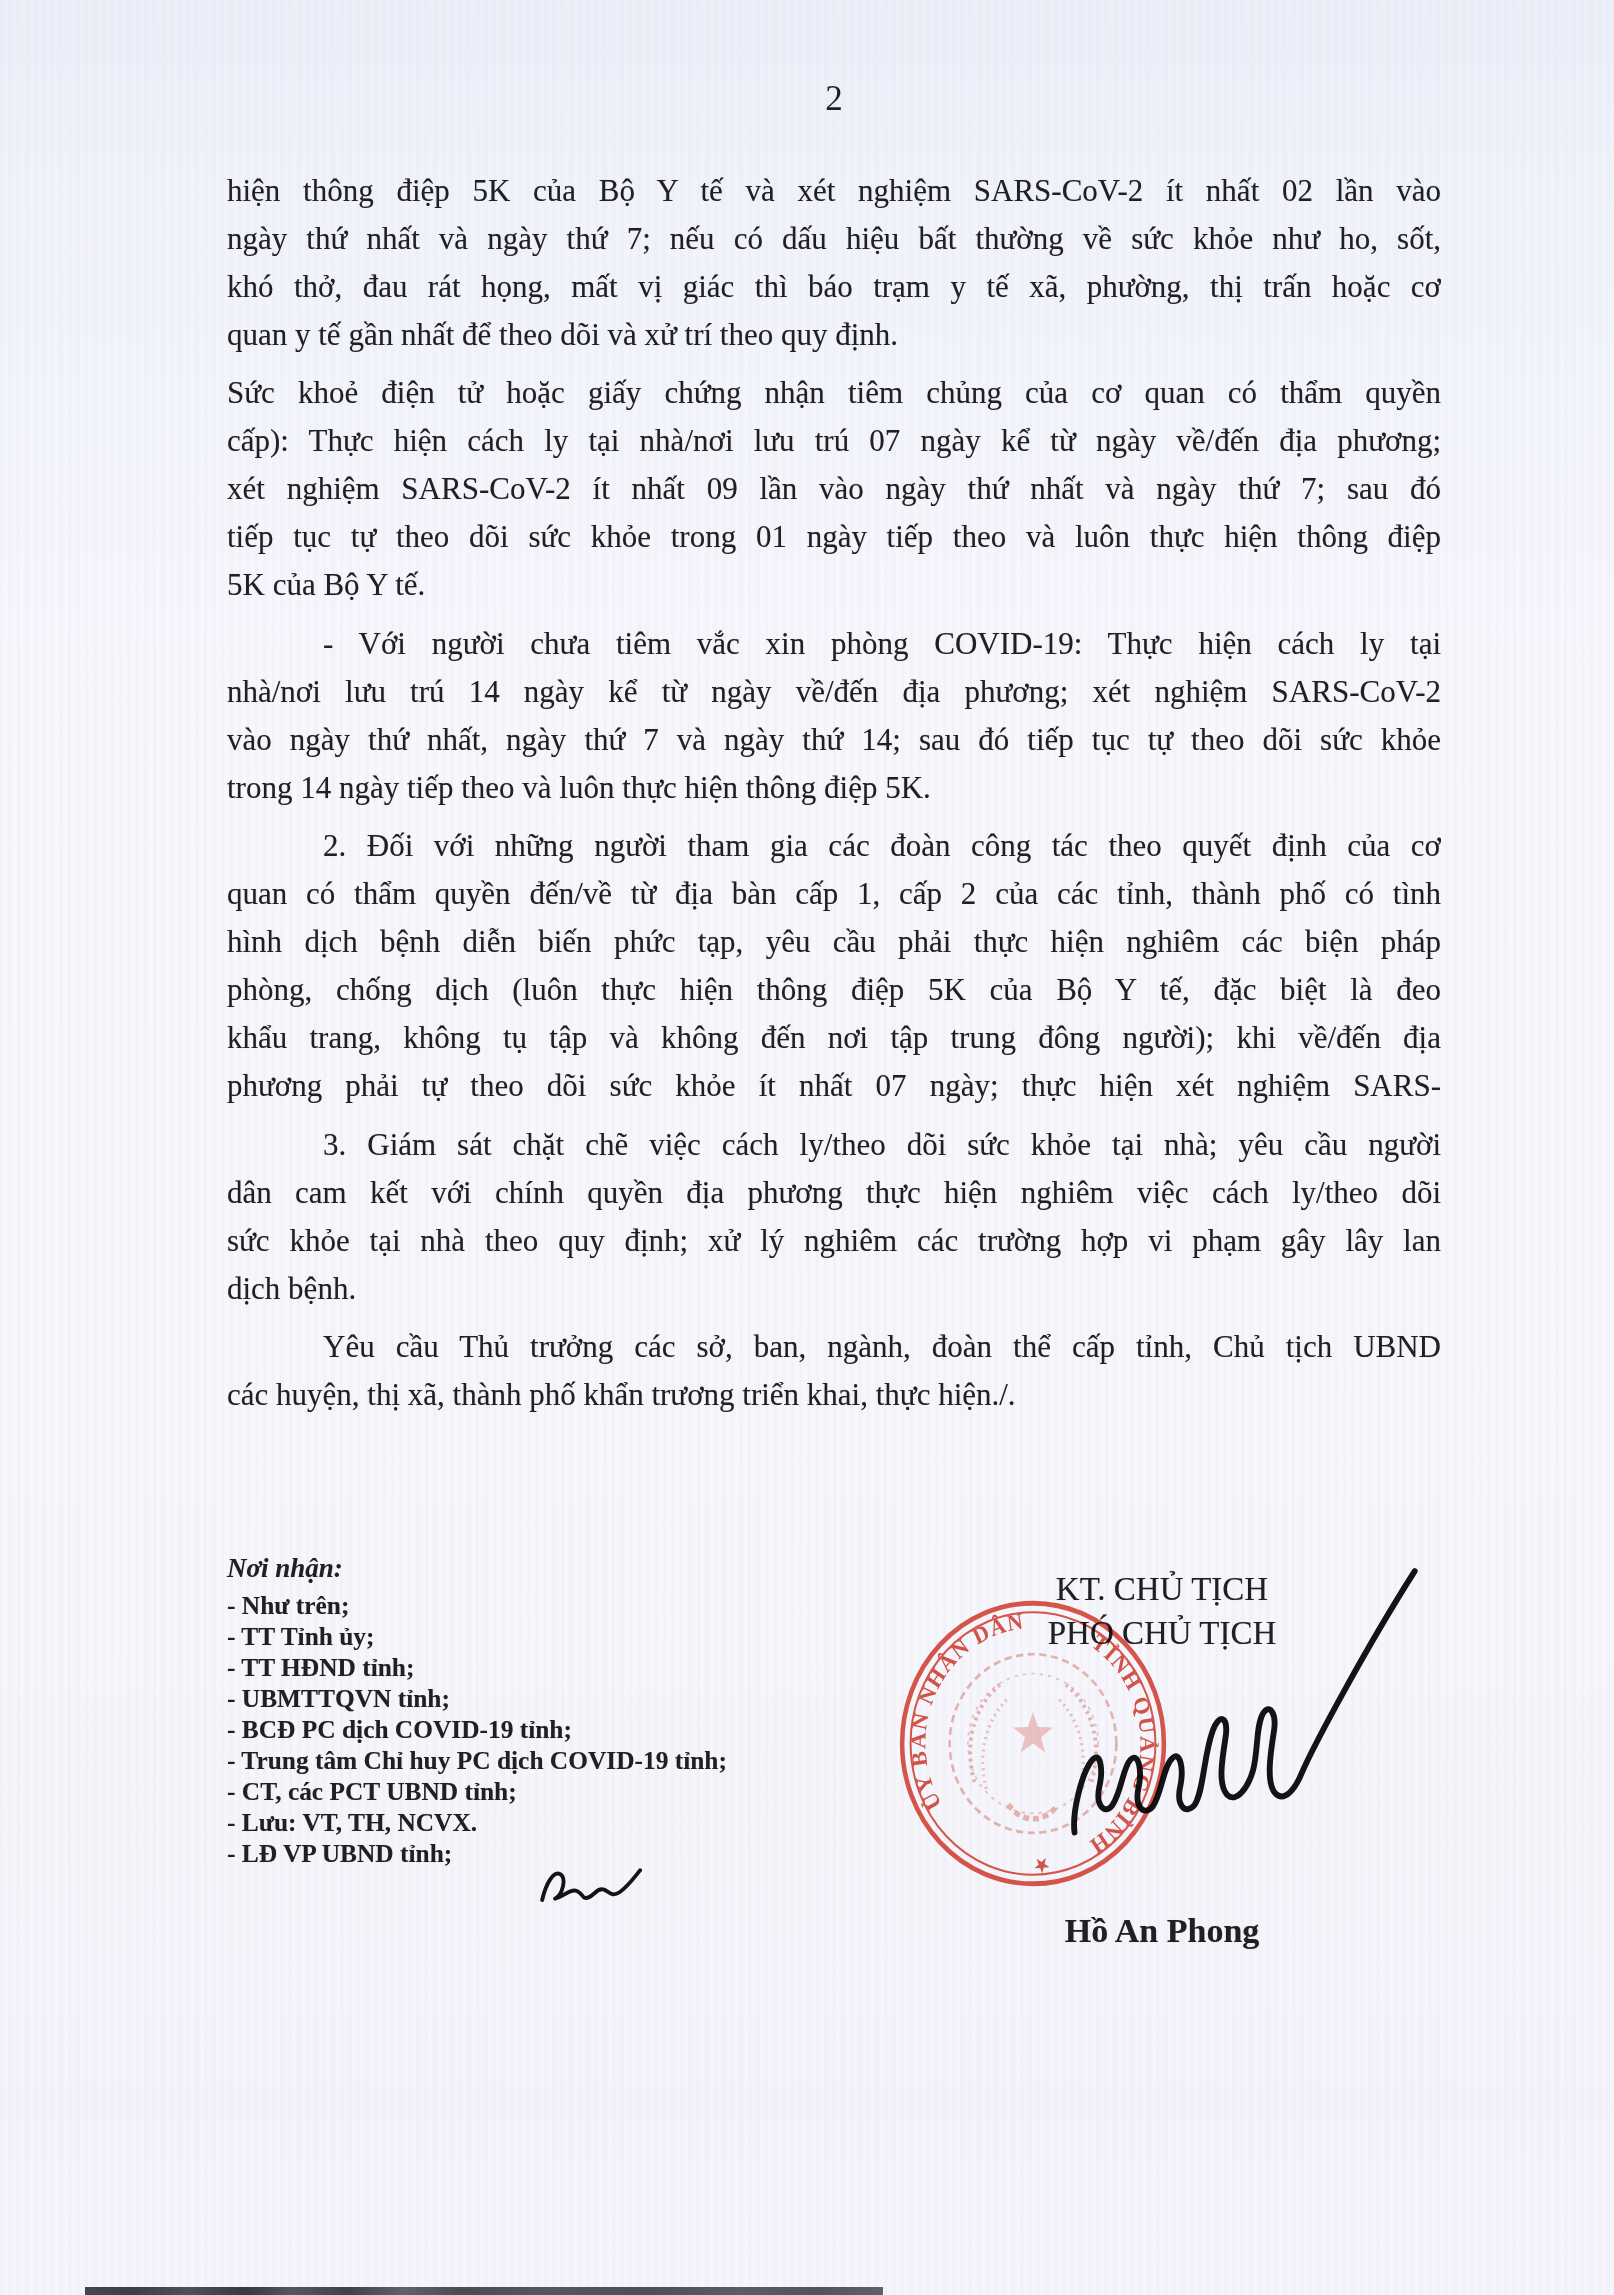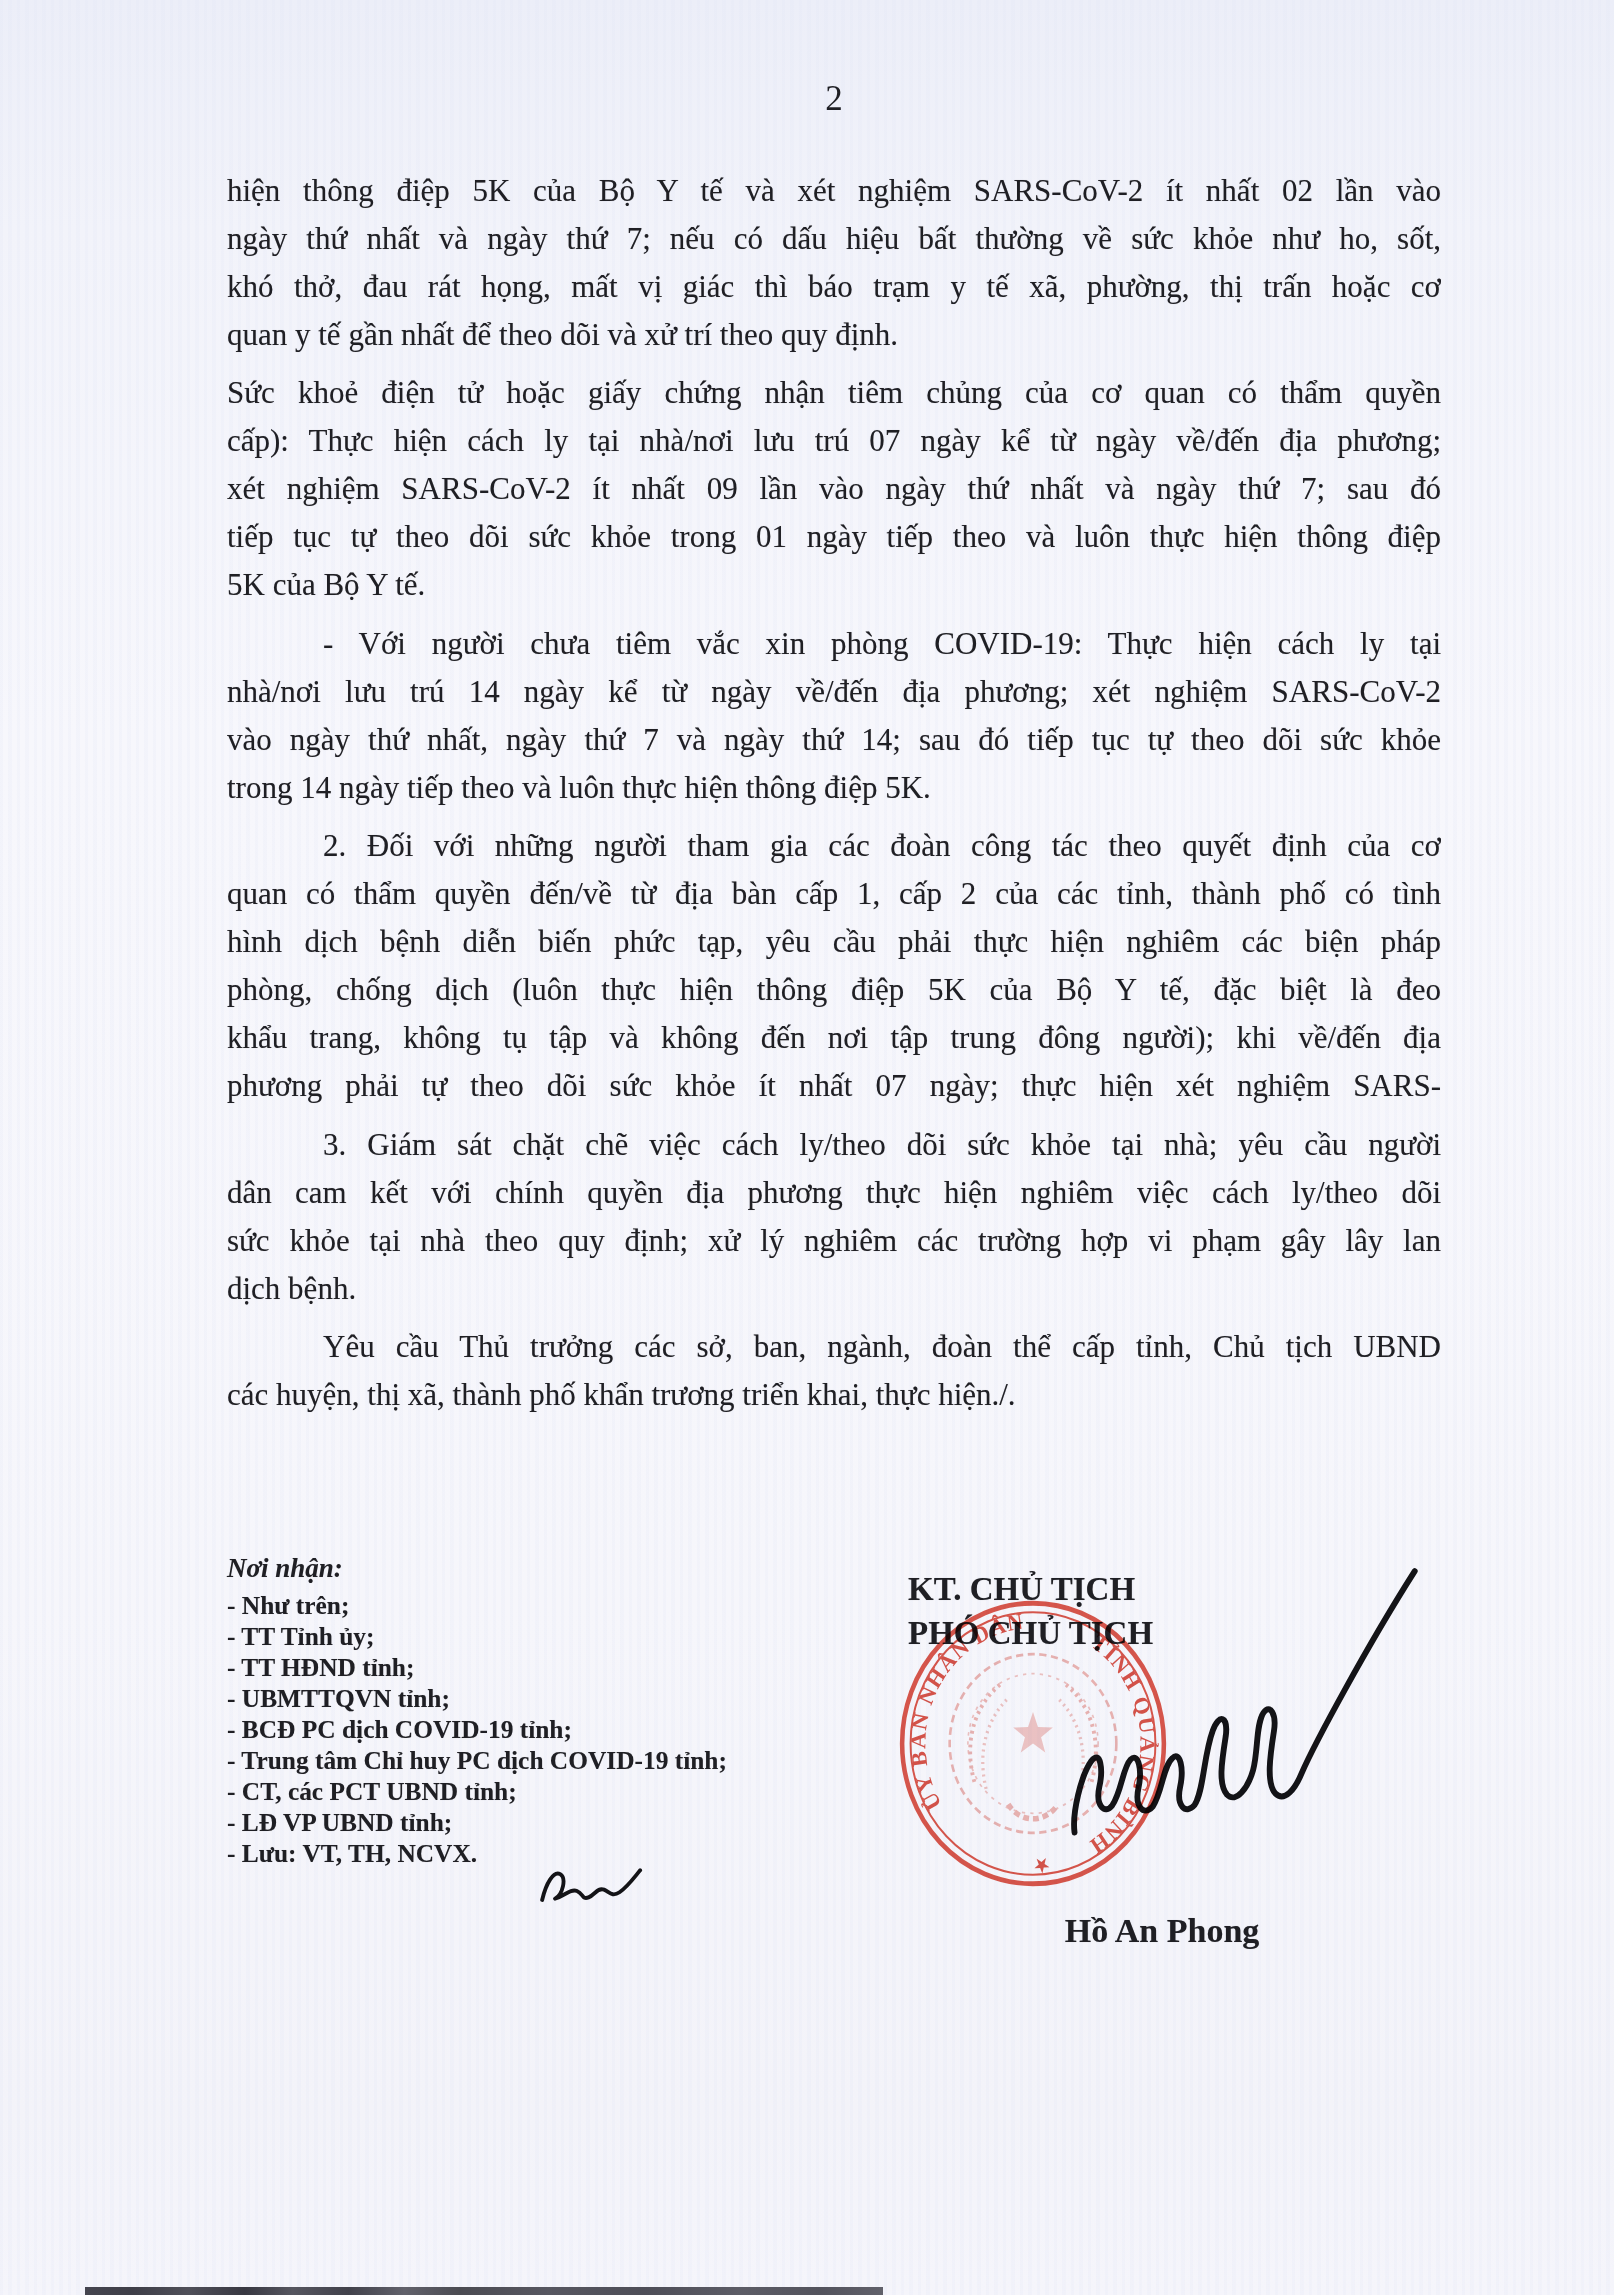--- a/index.html
+++ b/index.html
@@ -32,21 +32,21 @@
   .line.last{text-align-last:left;}
   .recipients{
     position:absolute;left:227px;top:1551px;width:625px;
     text-shadow:0 0 0.7px rgba(25,25,30,0.3);
   }
   .recip-header{font-size:27px;font-weight:bold;font-style:italic;line-height:34px;}
   .recip-list{margin-top:4.6px;font-weight:bold;}
   .recip-item{font-size:25.4px;line-height:31px;}
   .sig-block{
     position:absolute;left:908px;top:1567px;width:508px;
-    font-weight:bold;
+    text-align:center;font-weight:normal;
     text-shadow:0 0 0.7px rgba(25,25,30,0.35);
   }
   .sig-line{font-size:33px;line-height:44px;}
   .signer-name{
     position:absolute;left:908px;top:1912px;width:508px;
     text-align:center;font-size:34px;font-weight:bold;
     text-shadow:0 0 0.7px rgba(25,25,30,0.35);
   }
   .stamp-svg{
     position:absolute;left:896px;top:1597px;width:274px;height:293px;
@@ -119,22 +119,22 @@
   <div class="recipients">
     <div class="recip-header">Nơi nhận:</div>
     <div class="recip-list">
         <div class="recip-item">- Như trên;</div>
         <div class="recip-item">- TT Tỉnh ủy;</div>
         <div class="recip-item">- TT HĐND tỉnh;</div>
         <div class="recip-item">- UBMTTQVN tỉnh;</div>
         <div class="recip-item">- BCĐ PC dịch COVID-19 tỉnh;</div>
         <div class="recip-item">- Trung tâm Chỉ huy PC dịch COVID-19 tỉnh;</div>
         <div class="recip-item">- CT, các PCT UBND tỉnh;</div>
+        <div class="recip-item">- Lưu: VT, TH, NCVX.</div>
         <div class="recip-item">- LĐ VP UBND tỉnh;</div>
-        <div class="recip-item">- Lưu: VT, TH, NCVX.</div>
       </div>
   </div>
 
   <div class="sig-block">
     <div class="sig-line">KT. CHỦ TỊCH</div>
     <div class="sig-line">PHÓ CHỦ TỊCH</div>
   </div>
 
   <div class="signer-name">Hồ An Phong</div>
 

